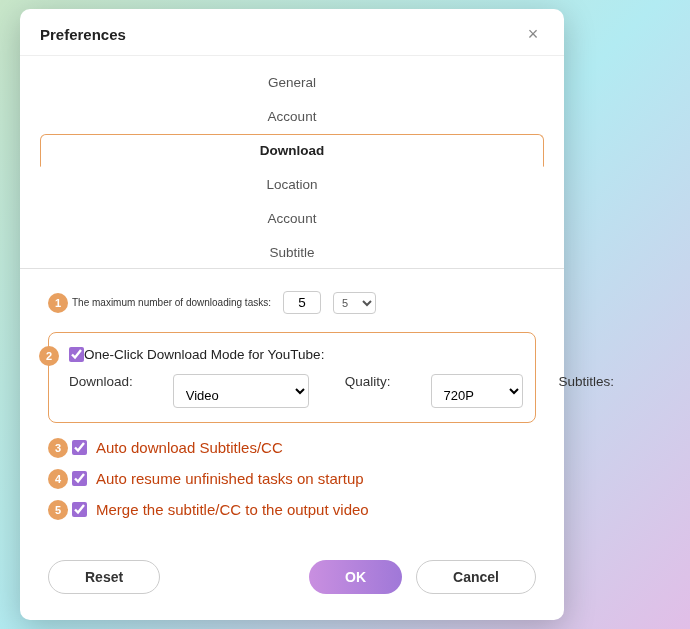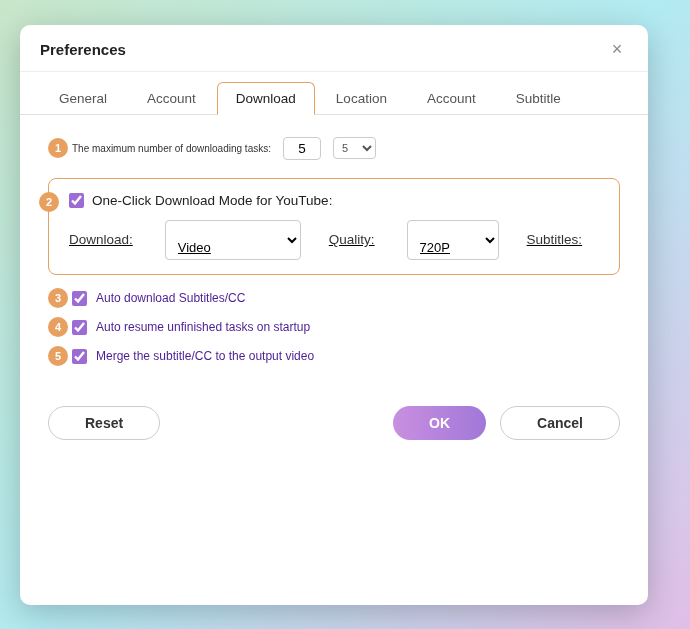--- a/index.html
+++ b/index.html
@@ -19,21 +19,21 @@
       height: 629px;
       display: flex;
       align-items: center;
       justify-content: flex-start;
       padding-left: 20px;
     }
     .dialog {
       background: #fff;
       border-radius: 10px;
       box-shadow: 0 8px 32px rgba(0,0,0,0.22);
-      width: 628px;
+      width: 544px;
       min-height: 580px;
       position: relative;
       padding: 0 0 20px 0;
     }
     .dialog-title-bar {
       display: flex;
       align-items: center;
       justify-content: space-between;
       padding: 14px 20px 10px 20px;
       border-bottom: 1px solid #eee;
@@ -53,40 +53,40 @@
       color: #888;
       display: flex;
       align-items: center;
       justify-content: center;
       border-radius: 50%;
     }
 
     
     .tabs {
       display: flex;
-      flex-direction: row;
+      flex-direction: column;
       padding: 10px 20px 0 20px;
       gap: 2px;
       border-bottom: 1px solid #e0e0e0;
     }
     .tab {
       padding: 8px 18px;
       border: 1px solid transparent;
       border-radius: 6px 6px 0 0;
       font-size: 13.5px;
       cursor: pointer;
       color: #555;
       background: none;
       margin-bottom: -1px;
     }
     .tab.active {
       border: 1.5px solid #e8a060;
       border-bottom: 1.5px solid #fff;
       color: #222;
-      font-weight: 400;
+      font-weight: 700;
       background: #fff;
     }
 
     
     .dialog-content {
       padding: 22px 28px 10px 28px;
     }
 
     
     .row-tasks {
@@ -123,60 +123,57 @@
     .oneclick-box {
       border: 1.5px solid #e8a060;
       border-radius: 8px;
       padding: 14px 16px 14px 16px;
       margin-bottom: 16px;
       position: relative;
     }
     .oneclick-header {
       display: flex;
       align-items: center;
-      gap: 8px;
       margin-bottom: 12px;
     }
     .oneclick-header label {
       font-size: 13.5px;
       color: #222;
       font-weight: 500;
     }
     .oneclick-options {
       display: flex;
-      align-items: center;
-      gap: 28px;
-      text-decoration: underline;
+      gap: 36px;
     }
     .opt-label {
       font-size: 13.5px;
       color: #333;
       margin-right: 4px;
     }
     select.opt-select {
       border: 1px solid #ccc;
       border-radius: 4px;
-      padding: 18px 24px 3px 8px;
+      padding: 12px 24px 3px 8px;
       font-size: 13px;
       background: #fff;
       cursor: pointer;
       appearance: auto;
     }
 
     
     .checkbox-row {
       display: flex;
       align-items: center;
       gap: 9px;
       margin-bottom: 14px;
       position: relative;
     }
     .checkbox-row label {
-      font-size: 12px;
-      color: #4c1d95;
+      font-size: 15px;
+      color: #c2410c;
     }
     input[type="checkbox"] {
       width: 15px;
       height: 15px;
       accent-color: #9c6cd4;
       cursor: pointer;
     }
 
     
     .dialog-footer {

